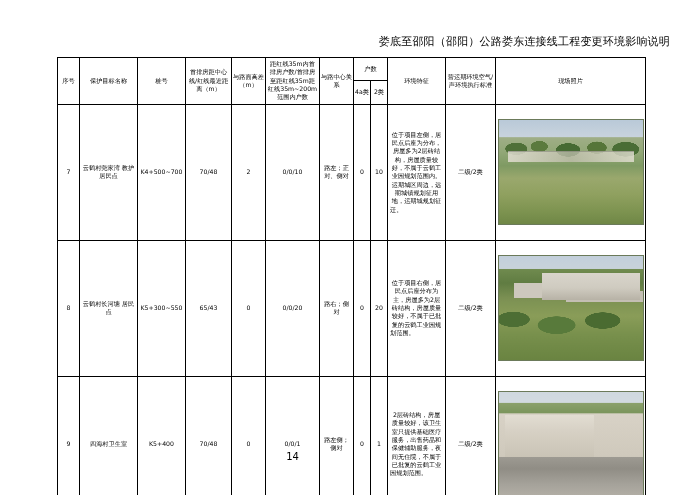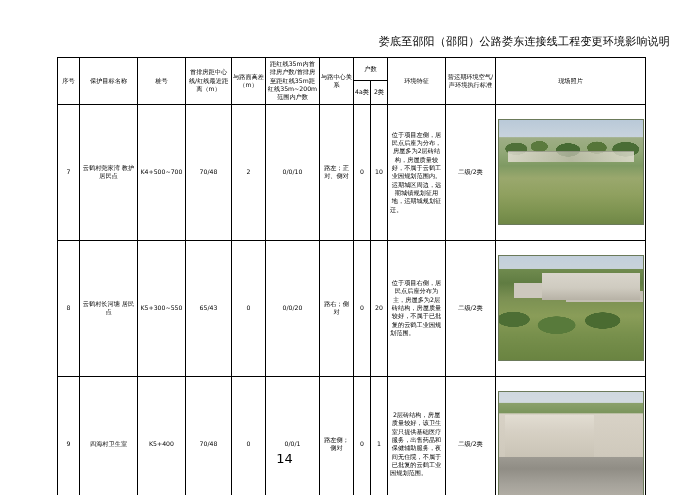--- a/index.html
+++ b/index.html
@@ -169,25 +169,25 @@
       linear-gradient(to bottom, #9d9a92 0%, #908d85 30%, #a5a29a 70%, #b2aea5 100%);
   }
   .photo-sky-strip {
     position: absolute;
     left: 0; top: 0; width: 100%; height: 100%;
     pointer-events: none;
   }
 
   .page-number {
     position: absolute;
-    left: 8px;
+    left: 16px;
     width: 553px;
     top: 451px;
     text-align: center;
-    font-size: 13px;
+    font-size: 10px;
     font-family: "DejaVu Sans", sans-serif;
     color: #000;
   }
 </style>
 </head>
 <body>
 
 <div class="page">
 
   <div class="doc-header">娄底至邵阳（邵阳）公路娄东连接线工程变更环境影响说明</div>

